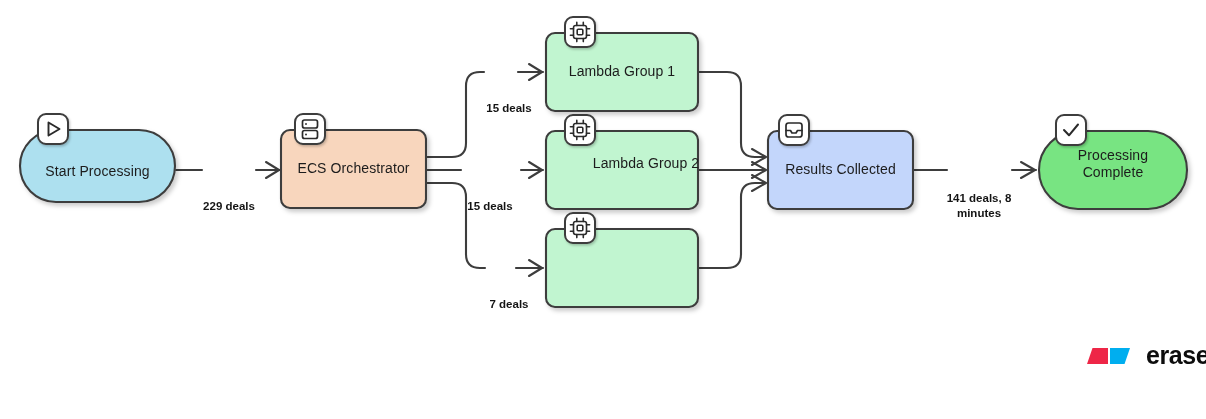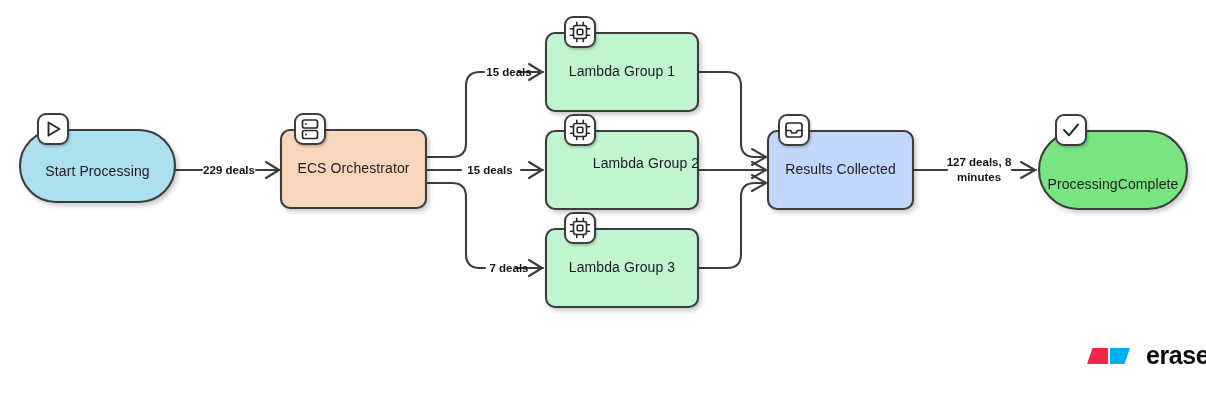--- a/index.html
+++ b/index.html
@@ -41,20 +41,21 @@
   }
   .edge-label {
     position: absolute;
     text-align: center;
     color: #141414;
     font-size: 11.5px;
     line-height: 1.28;
     font-weight: 600;
     font-family: "Liberation Sans", sans-serif;
     white-space: pre-line;
+    margin-top: 36px;
   }
   .brand {
     position: absolute;
     left: 1081px;
     top: 341px;
     display: flex;
     align-items: center;
     gap: 9px;
   }
   .brand-text {
@@ -189,38 +190,37 @@
   </svg>
 
   <div class="node-label" style="left:20px; top:130px; width:155px; height:84px;">Start Processing</div>
 
   <div class="node-label" style="left:281px; top:130px; width:145px; height:78px;">ECS Orchestrator</div>
 
   <div class="node-label" style="left:546px; top:33px; width:152px; height:78px;">Lambda Group 1</div>
 
   <div class="node-label" style="left:546px; top:125px; width:152px; height:78px;padding-left:24px;">Lambda Group 2</div>
 
-  <div class="node-label" style="left:546px; top:229px; width:152px; height:78px;">Lambda Group 3</div>
 
   <div class="node-label" style="left:768px; top:131px; width:145px; height:78px;">Results Collected</div>
 
-  <div class="node-label" style="left:1039px; top:146px; width:148px; height:78px; flex-direction:row;">
+  <div class="node-label" style="left:1039px; top:125px; width:148px; height:78px; flex-direction:column;">
     <span>Processing</span>
     <span>Complete</span>
   </div>
 
   <div class="edge-label" style="left:196px; top:163px; width:66px;">229 deals</div>
 
   <div class="edge-label" style="left:479px; top:65px; width:60px;">15 deals</div>
 
   <div class="edge-label" style="left:456px; top:163px; width:68px;">15 deals</div>
 
   <div class="edge-label" style="left:481px; top:261px; width:56px;">7 deals</div>
 
-  <div class="edge-label" style="left:941px; top:155px; width:76px;">127 deals, 8
+  <div class="edge-label" style="left:941px; top:155px; width:76px;">141 deals, 8
 minutes</div>
 
   <div class="brand">
     <svg width="56" height="28" viewBox="0 0 56 28">
       <path d="M6,22 L11.5,6 L27,6 L27,22 Z" fill="#ee2647"></path>
       <path d="M29,6 L49,6 L43.5,22 L29,22 Z" fill="#00aeef"></path>
     </svg>
     <span class="brand-text">eraser</span>
   </div>
 

